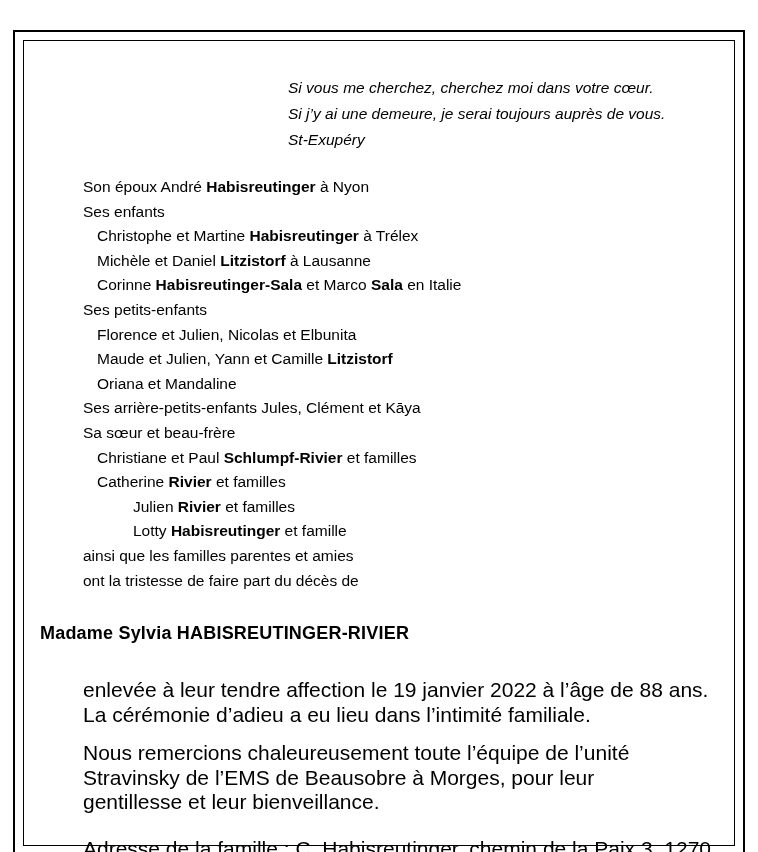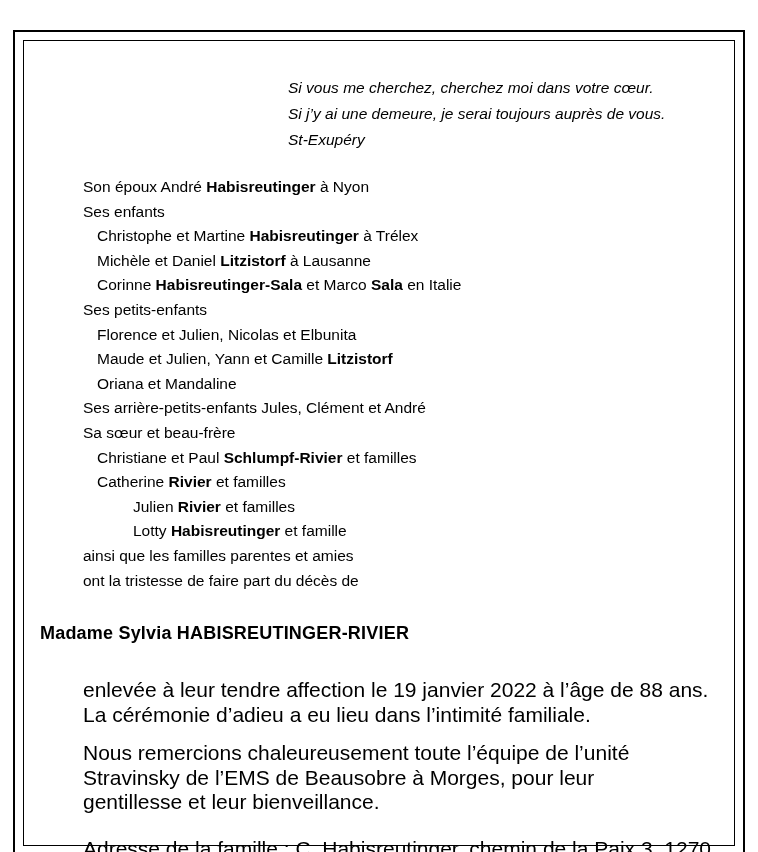--- a/index.html
+++ b/index.html
@@ -109,21 +109,21 @@
       <div class="line indent-1"><span>Corinne </span><b>Habisreutinger-Sala</b><span> et Marco </span><b>Sala</b><span> en Italie</span></div>
 
       <div class="line">Ses petits-enfants</div>
 
       <div class="line indent-1">Florence et Julien, Nicolas et Elbunita</div>
 
       <div class="line indent-1"><span>Maude et Julien, Yann et Camille </span><b>Litzistorf</b></div>
 
       <div class="line indent-1">Oriana et Mandaline</div>
 
-      <div class="line">Ses arrière-petits-enfants Jules, Clément et André</div>
+      <div class="line">Ses arrière-petits-enfants Jules, Clément et Kāya</div>
 
       <div class="line">Sa sœur et beau-frère</div>
 
       <div class="line indent-1"><span>Christiane et Paul </span><b>Schlumpf-Rivier</b><span> et familles</span></div>
 
 
       <div class="line indent-1"><span>Catherine </span><b>Rivier</b><span> et familles</span></div>
 
       <div class="line indent-2"><span>Julien </span><b>Rivier</b><span> et familles</span></div>
 

